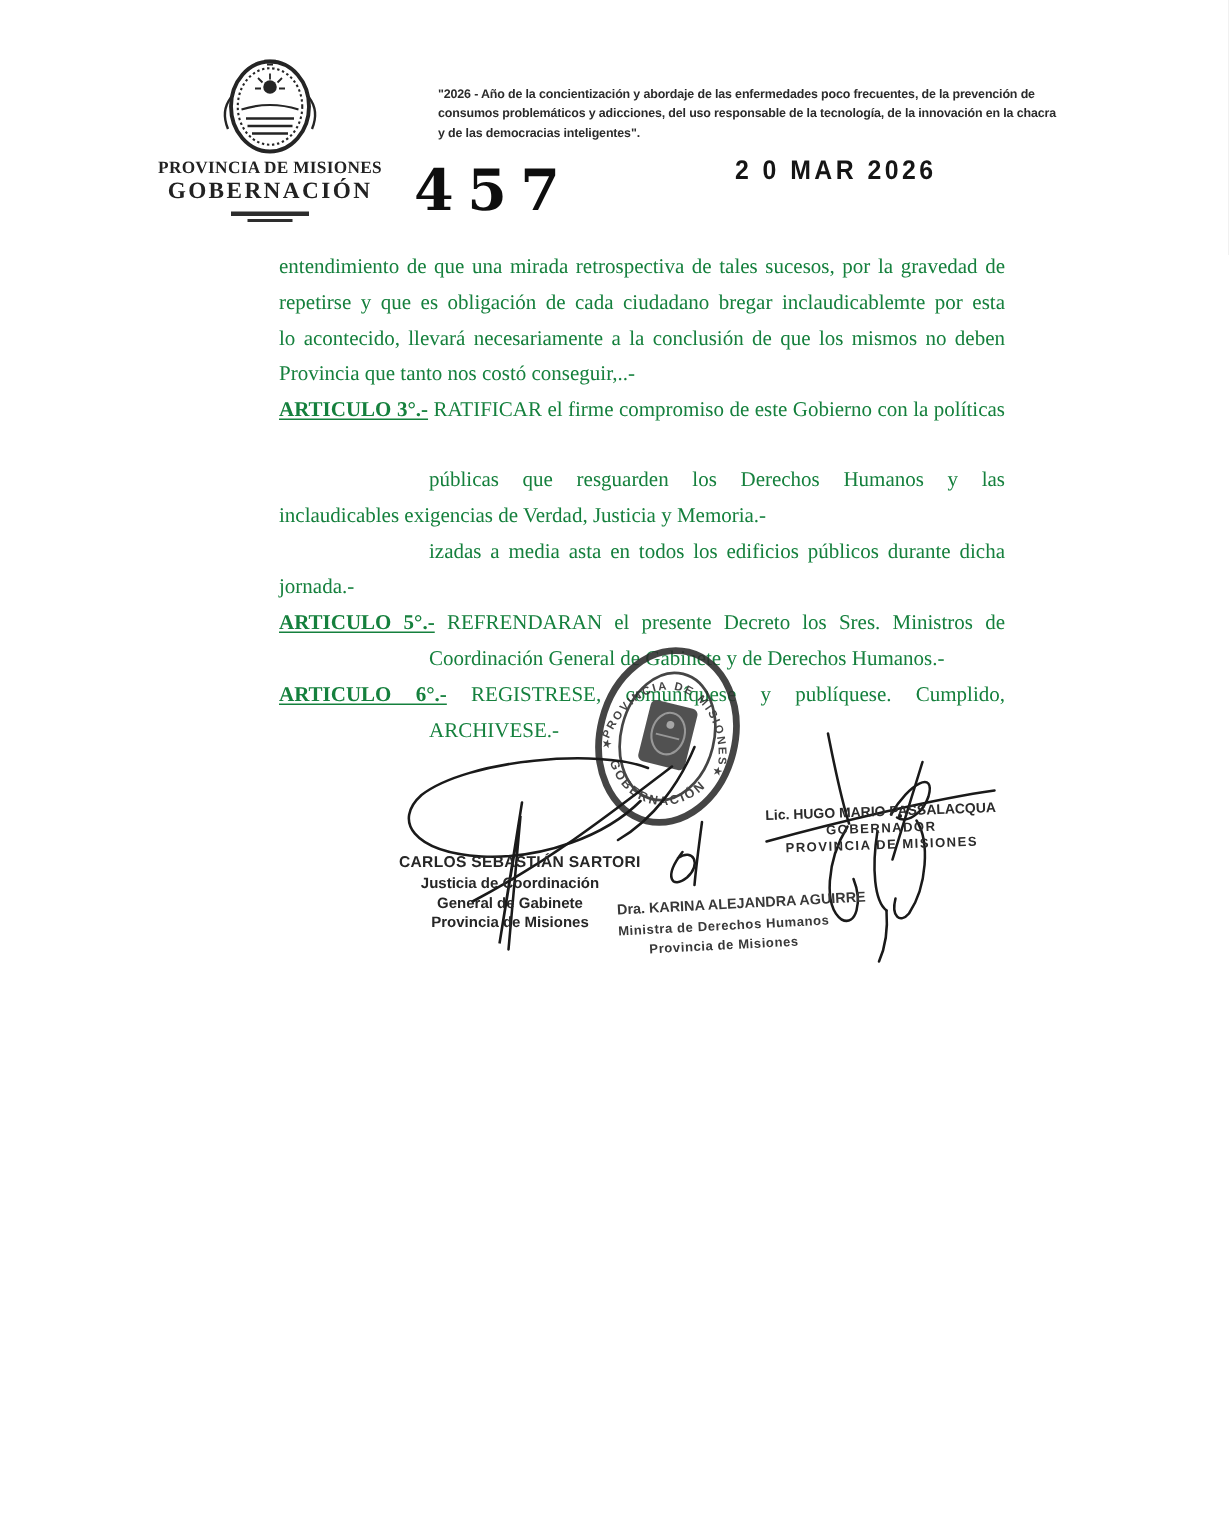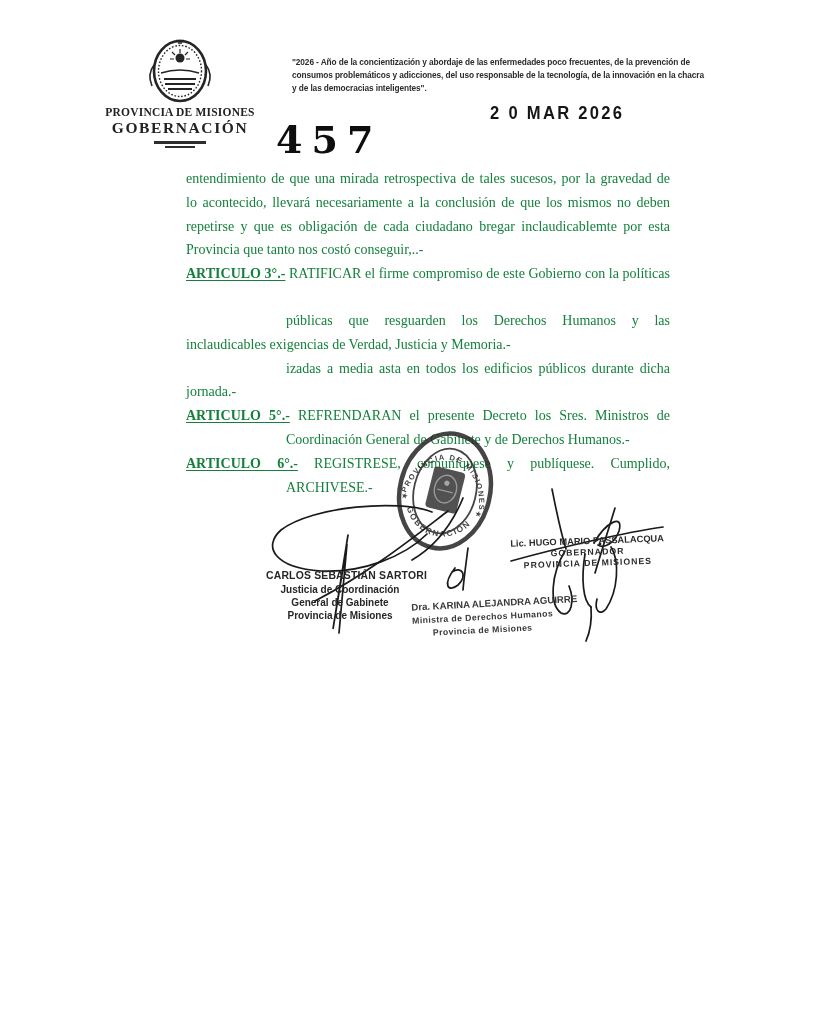--- a/index.html
+++ b/index.html
@@ -47,21 +47,21 @@
     font-family: "Liberation Sans", sans-serif;
     font-size: 8.3px; font-weight: 600;
     line-height: 13px;
     letter-spacing: -0.1px;
     color: #2b2b2b;
   }
   .quote div { white-space: nowrap; }
 
   .decree-number {
     position: absolute;
-    left: 276px; top: 117px;
+    left: 276px; top: 104px;
     font-family: "DejaVu Serif", serif;
     font-size: 38px; font-weight: 700;
     letter-spacing: 9px;
     color: #0e0e0e;
   }
   .date-stamp {
     position: absolute;
     left: 490px; top: 103px;
     font-family: "Liberation Sans", sans-serif;
     font-size: 18px; font-weight: 700;
@@ -145,22 +145,22 @@
     <div>"2026 - Año de la concientización y abordaje de las enfermedades poco frecuentes, de la prevención de</div>
     <div>consumos problemáticos y adicciones, del uso responsable de la tecnología, de la innovación en la chacra</div>
     <div>y de las democracias inteligentes".</div>
   </div>
 
   <div class="decree-number">457</div>
   <div class="date-stamp">2 0 MAR 2026</div>
 
   <main class="body-text" id="decreeBody">
       <div class="bline just"><span class="s-n">entendimiento de que una mirada retrospectiva de tales sucesos, por la gravedad de</span></div>
+      <div class="bline just"><span class="s-n">repetirse y que es obligación de cada ciudadano bregar inclaudicablemte por esta</span></div>
       <div class="bline just"><span class="s-n">lo acontecido, llevará necesariamente a la conclusión de que los mismos no deben</span></div>
-      <div class="bline just"><span class="s-n">repetirse y que es obligación de cada ciudadano bregar inclaudicablemte por esta</span></div>
       <div class="bline"><span class="s-n">Provincia que tanto nos costó conseguir,..-</span></div>
       <div class="bline just"><span class="s-label">ARTICULO 3°.-</span><span class="s-n"> </span><span class="s-b">RATIFICAR</span><span class="s-n"> el firme compromiso de este Gobierno con la políticas</span></div>
       <div class="bline just" style="padding-left: 100px; margin-top: 23px;"><span class="s-n">públicas que resguarden los Derechos Humanos y las</span></div>
       <div class="bline"><span class="s-n">inclaudicables exigencias de Verdad, Justicia y Memoria.-</span></div>
       <div class="bline just" style="padding-left: 100px;"><span class="s-n">izadas a media asta en todos los edificios públicos durante dicha</span></div>
       <div class="bline"><span class="s-n">jornada.-</span></div>
       <div class="bline just"><span class="s-label">ARTICULO 5°.-</span><span class="s-n"> </span><span class="s-b">REFRENDARAN</span><span class="s-n"> el presente Decreto los Sres. Ministros de</span></div>
       <div class="bline" style="padding-left: 100px;"><span class="s-n">Coordinación General de Gabinete y de Derechos Humanos.-</span></div>
       <div class="bline just"><span class="s-label">ARTICULO 6°.-</span><span class="s-n"> </span><span class="s-b">REGISTRESE,</span><span class="s-n"> comuníquese y publíquese. Cumplido,</span></div>
       <div class="bline" style="padding-left: 100px;"><span class="s-b">ARCHIVESE.-</span></div>

